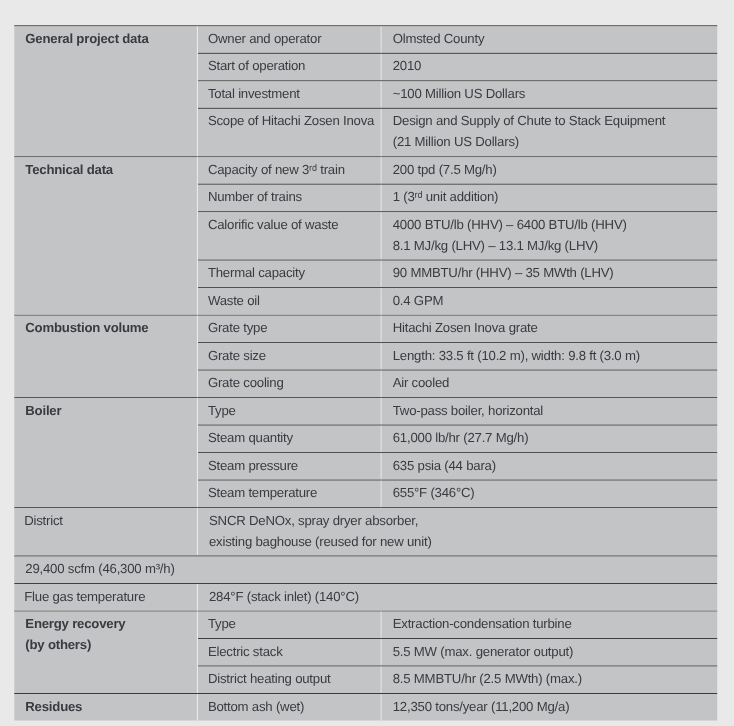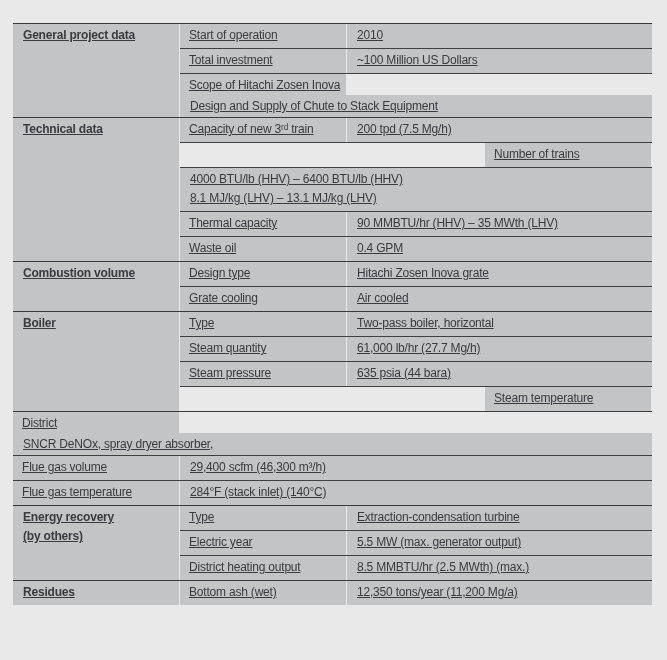--- a/index.html
+++ b/index.html
@@ -11,33 +11,33 @@
     position:relative;
     overflow:hidden;
   }
   .spec-table{
     position:absolute;left:13px;top:23px;width:639px;
     border-top:1px solid #3a3a3a;
     font-size:12px;
     letter-spacing:-0.2px;
     line-height:19px;
   }
-  .section{display:flex;text-decoration:underline;}
+  .section{display:flex;}
   .section + .section{border-top:1px solid #3a3a3a;}
   .cat{
     width:167px;box-sizing:border-box;
     background:#c3c4c6;
     border-right:1px solid #e9e9e9;
     padding:2px 6px 0 10px;
     font-weight:700;
     white-space:pre-line;
   }
   .rows{flex:1;display:flex;flex-direction:column;}
   .row{display:flex;height:24px;}
-  .row.tall{height:43px;flex-direction:column;}
+  .row.tall{height:43px;}
   .row + .row{border-top:1px solid #404040;justify-content:flex-end;}
   .param{
     width:167px;box-sizing:border-box;
     background:#c3c4c6;
     border-right:1px solid #e9e9e9;
     padding:2px 2px 0 9px;
     white-space:nowrap;overflow:hidden;
   }
   .value{
     flex:1;
@@ -49,20 +49,24 @@
 </style>
 </head>
 <body>
 
 <div class="spec-table">
 
   <div class="section">
     <div class="cat">General project data</div>
     <div class="rows">
       <div class="row">
+        <div class="param">Owner and operator</div>
+        <div class="value">Olmsted County</div>
+      </div>
+      <div class="row">
         <div class="param">Start of operation</div>
         <div class="value">2010</div>
       </div>
       <div class="row">
         <div class="param">Total investment</div>
         <div class="value">~100 Million US Dollars</div>
       </div>
       <div class="row tall">
         <div class="param">Scope of Hitachi Zosen Inova</div>
         <div class="value">Design and Supply of Chute to Stack Equipment
@@ -73,42 +77,48 @@
 
   <div class="section">
     <div class="cat">Technical data</div>
     <div class="rows">
       <div class="row">
         <div class="param">Capacity of new 3ʳᵈ train</div>
         <div class="value">200 tpd (7.5 Mg/h)</div>
       </div>
       <div class="row">
         <div class="param">Number of trains</div>
+        <div class="value">1 (3ʳᵈ unit addition)</div>
       </div>
       <div class="row tall">
+        <div class="param">Calorific value of waste</div>
         <div class="value">4000 BTU/lb (HHV) – 6400 BTU/lb (HHV)
 8.1 MJ/kg (LHV) – 13.1 MJ/kg (LHV)</div>
       </div>
       <div class="row">
         <div class="param">Thermal capacity</div>
         <div class="value">90 MMBTU/hr (HHV) – 35 MWth (LHV)</div>
       </div>
       <div class="row">
         <div class="param">Waste oil</div>
         <div class="value">0.4 GPM</div>
       </div>
     </div>
   </div>
 
   <div class="section">
     <div class="cat">Combustion volume</div>
     <div class="rows">
       <div class="row">
-        <div class="param">Design type</div>
+        <div class="param">Grate type</div>
         <div class="value">Hitachi Zosen Inova grate</div>
+      </div>
+      <div class="row">
+        <div class="param">Grate size</div>
+        <div class="value">Length: 33.5 ft (10.2 m), width: 9.8 ft (3.0 m)</div>
       </div>
       <div class="row">
         <div class="param">Grate cooling</div>
         <div class="value">Air cooled</div>
       </div>
     </div>
   </div>
 
   <div class="section">
     <div class="cat">Boiler</div>
@@ -120,52 +130,52 @@
       <div class="row">
         <div class="param">Steam quantity</div>
         <div class="value">61,000 lb/hr (27.7 Mg/h)</div>
       </div>
       <div class="row">
         <div class="param">Steam pressure</div>
         <div class="value">635 psia (44 bara)</div>
       </div>
       <div class="row">
         <div class="param">Steam temperature</div>
+        <div class="value">655°F (346°C)</div>
       </div>
     </div>
   </div>
 
   <div class="section">
     <div class="rows">
       <div class="row tall">
         <div class="param">District</div>
         <div class="value">SNCR DeNOx, spray dryer absorber,
 existing baghouse (reused for new unit)</div>
       </div>
       <div class="row">
-        <div class="param">Flue gas volume</div>
         <div class="value">29,400 scfm (46,300 m³/h)</div>
       </div>
       <div class="row">
         <div class="param">Flue gas temperature</div>
         <div class="value">284°F (stack inlet) (140°C)</div>
       </div>
     </div>
   </div>
 
   <div class="section">
     <div class="cat">Energy recovery
 (by others)</div>
     <div class="rows">
       <div class="row">
         <div class="param">Type</div>
         <div class="value">Extraction-condensation turbine</div>
       </div>
       <div class="row">
-        <div class="param">Electric year</div>
+        <div class="param">Electric stack</div>
         <div class="value">5.5 MW (max. generator output)</div>
       </div>
       <div class="row">
         <div class="param">District heating output</div>
         <div class="value">8.5 MMBTU/hr (2.5 MWth) (max.)</div>
       </div>
     </div>
   </div>
 
   <div class="section">

